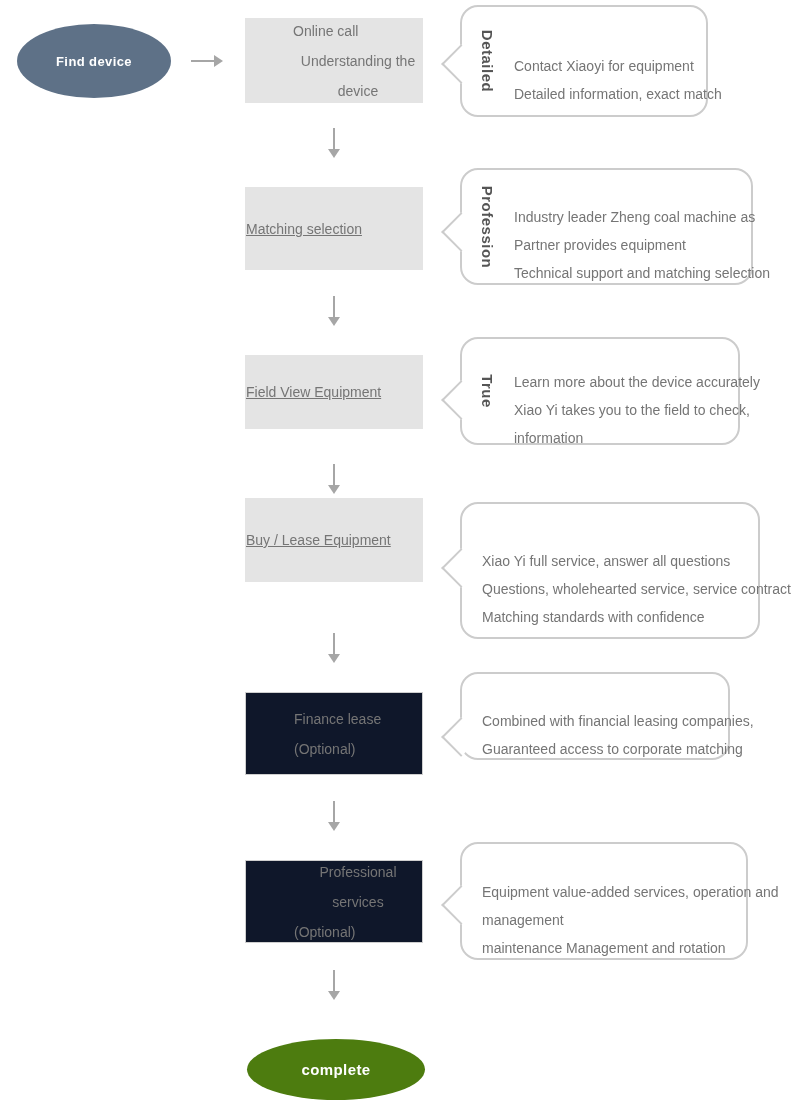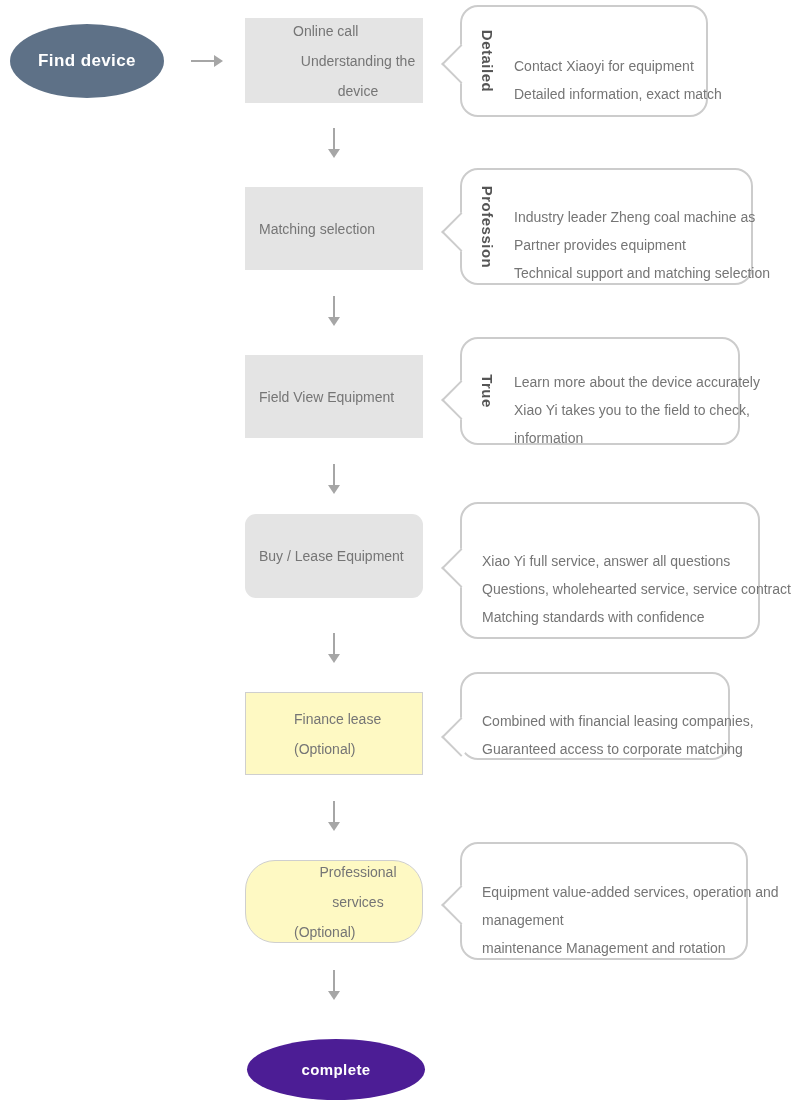--- a/index.html
+++ b/index.html
@@ -5,31 +5,31 @@
   html,body{margin:0;padding:0;background:#ffffff;}
   .canvas{
     position:relative;width:800px;height:1118px;background:#ffffff;
     font-family:"Liberation Sans","DejaVu Sans",sans-serif;overflow:hidden;
   }
   .ellipse{
     position:absolute;border-radius:50%;
     display:flex;align-items:center;justify-content:center;
     color:#ffffff;font-weight:bold;letter-spacing:.4px;
   }
-  .ellipse.start{left:10px;top:24px;width:154px;height:74px;font-size:17px;}
+  .ellipse.start{left:17px;top:24px;width:154px;height:74px;font-size:13px;}
   .ellipse.end{left:247px;top:1039px;width:178px;height:61px;font-size:15px;}
   .box{
     position:absolute;left:245px;width:178px;
     display:flex;flex-direction:column;justify-content:center;
     font-size:14px;line-height:30px;box-sizing:border-box;
   }
   .box.filled{background:var(--box-fill);}
-  .box.outlined{background:#fef9c3;border:1.5px solid var(--box-border);}
+  .box.outlined{background:#0f172a;border:1.5px solid var(--box-border);}
   .box.align-center{align-items:flex-start;text-align:center;padding-left:48px;}
-  .box.align-left{align-items:flex-start;padding-left:14px;text-align:left;}
+  .box.align-left{align-items:flex-start;padding-left:1px;text-align:left;text-decoration:underline;}
   .bubble{
     position:absolute;left:460px;background:#ffffff;
     border:2px solid var(--bubble-border);border-radius:18px;box-sizing:border-box;
   }
   .tail{
     position:absolute;width:26px;height:26px;left:-15px;
     background:#ffffff;border-left:2px solid var(--bubble-border);
     border-bottom:2px solid var(--bubble-border);
     transform:rotate(45deg);
   }
@@ -99,37 +99,37 @@
         <div class="blines txt with-label">
           <div>Industry leader Zheng coal machine as</div>
           <div>Partner provides equipment</div>
           <div>Technical support and matching selection</div>
         </div>
       </div>
       <div class="v-arrow" style="top: 296px;">
         <span class="stem"></span>
         <span class="head"></span>
       </div>
-      <div class="box txt filled align-left" style="top: 355px; height: 83px;">
+      <div class="box txt filled align-left" style="top: 355px; height: 74px;">
         <div>Field View Equipment</div>
       </div>
       <div class="bubble" style="top: 337px; width: 280px; height: 108px;">
         <span class="tail" style="top: 46.5px;"></span>
         <span class="vlabel">True</span>
         <div class="blines txt with-label">
           <div>Learn more about the device accurately</div>
           <div>Xiao Yi takes you to the field to check,</div>
           <div>information</div>
         </div>
       </div>
       <div class="v-arrow" style="top: 464px;">
         <span class="stem"></span>
         <span class="head"></span>
       </div>
-      <div class="box txt filled align-left" style="top: 514px; height: 84px; border-radius: 11px;">
+      <div class="box txt filled align-left" style="top: 498px; height: 84px;">
         <div>Buy / Lease Equipment</div>
       </div>
       <div class="bubble" style="top: 502px; width: 300px; height: 137px;">
         <span class="tail" style="top: 50px;"></span>
         <div class="blines txt no-label">
           <div>Xiao Yi full service, answer all questions</div>
           <div>Questions, wholehearted service, service contract</div>
           <div>Matching standards with confidence</div>
         </div>
       </div>
@@ -145,33 +145,33 @@
         <span class="tail" style="top: 48.5px;"></span>
         <div class="blines txt no-label">
           <div>Combined with financial leasing companies,</div>
           <div>Guaranteed access to corporate matching</div>
         </div>
       </div>
       <div class="v-arrow" style="top: 801px;">
         <span class="stem"></span>
         <span class="head"></span>
       </div>
-      <div class="box txt outlined align-center" style="top: 860px; height: 83px; border-radius: 30px;">
+      <div class="box txt outlined align-center" style="top: 860px; height: 83px;">
         <div>Professional services</div>
         <div>(Optional)</div>
       </div>
       <div class="bubble" style="top: 842px; width: 288px; height: 118px;">
         <span class="tail" style="top: 46.5px;"></span>
         <div class="blines txt no-label">
           <div>Equipment value-added services, operation and</div>
           <div>management</div>
           <div>maintenance Management and rotation</div>
         </div>
       </div>
       <div class="v-arrow" style="top: 970px;">
         <span class="stem"></span>
         <span class="head"></span>
       </div>
     </div>
-  <div class="ellipse end" style="background: #4c1d95;">
+  <div class="ellipse end" style="background: #4d7c0f;">
     <span>complete</span>
   </div>
 </div>
 
 </body></html>

